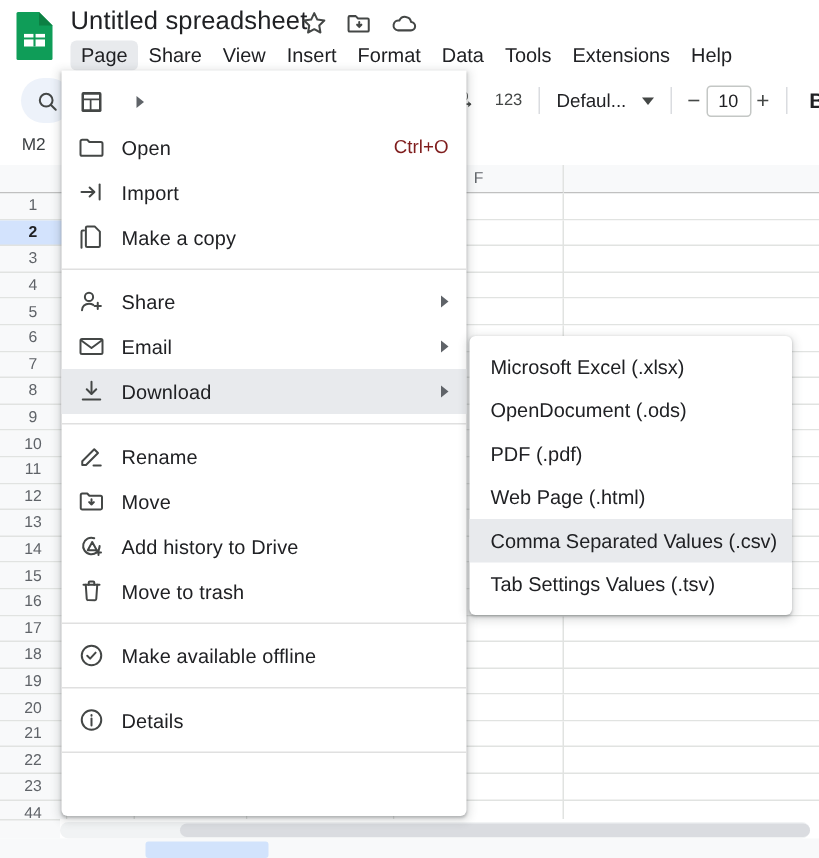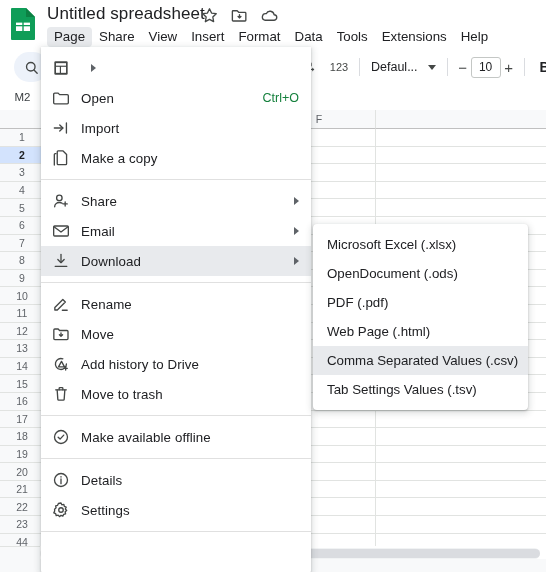--- a/index.html
+++ b/index.html
@@ -109,21 +109,21 @@
     box-shadow: 0 2px 6px 2px rgba(60,64,67,.15), 0 1px 2px rgba(60,64,67,.3);
     padding: 6px 0; z-index: 40;
   }
   .mi {
     position: relative; height: 30px; display: flex; align-items: center;
     padding: 0 12px 0 0; font-size: 13.3px; color: #202124; cursor: default;
   }
   .mi.hl { background: #e8eaed; }
   .mi .ic { width: 40px; min-width:40px; display: flex; align-items: center; justify-content: center; color: #444746; }
   .mi .lbl { flex: 1; white-space: nowrap; letter-spacing: .1px; }
-  .mi .accel { font-size: 12.5px; color: #15803d; margin-left: 14px; white-space: nowrap; }
+  .mi .accel { font-size: 12.5px; color: #7f1d1d; margin-left: 14px; white-space: nowrap; }
   .mi .arrow { margin-left: 10px; width: 0; height: 0;
     border-top: 4px solid transparent; border-bottom: 4px solid transparent; border-left: 5px solid #5f6368; }
   .mdiv { height: 1px; background: #e0e0e0; margin: 6px 0; }
 
   
   .sub-menu {
     position: absolute; left: 313px; top: 224px; width: 215px;
     background: #ffffff; border-radius: 4px;
     box-shadow: 0 2px 6px 2px rgba(60,64,67,.15), 0 1px 2px rgba(60,64,67,.3);
     padding: 6px 0; z-index: 50;
@@ -646,29 +646,20 @@
       <div class="mi">
         <span class="ic">
           <svg width="20" height="20" viewBox="0 0 24 24" fill="none" stroke="#444746" stroke-width="1.6" stroke-linecap="round" stroke-linejoin="round">
             <circle cx="12" cy="12" r="7.8"></circle>
             <path d="M12 10.8V16.4"></path>
             <path d="M12 7.9v.6"></path>
           </svg>
         </span>
         <span class="lbl">Details</span>
       </div>
-      <div class="mi">
-        <span class="ic">
-          <svg width="20" height="20" viewBox="0 0 24 24" fill="none" stroke="#444746" stroke-width="1.6" stroke-linecap="round" stroke-linejoin="round">
-            <circle cx="12" cy="12" r="2.7"></circle>
-            <path d="M12 3.6l1 2.2 2.4-.5.6 2.3 2.2 1-1 2.2 1.6 1.8-1.8 1.6.5 2.4-2.3.6-1 2.2-2.2-1-1.8 1.6-1.6-1.8-2.4.5-.6-2.3-2.2-1 1-2.2L4.3 11l1.8-1.6-.5-2.4 2.3-.6 1-2.2z"></path>
-          </svg>
-        </span>
-        <span class="lbl">Settings</span>
-      </div>
       <div class="mdiv"></div>
       <div class="mi"></div>
     </div>
 
   <div class="sub-menu" id="sub-menu">
       <div class="smi">
         <span>Microsoft Excel (.xlsx)</span>
       </div>
       <div class="smi">
         <span>OpenDocument (.ods)</span>

